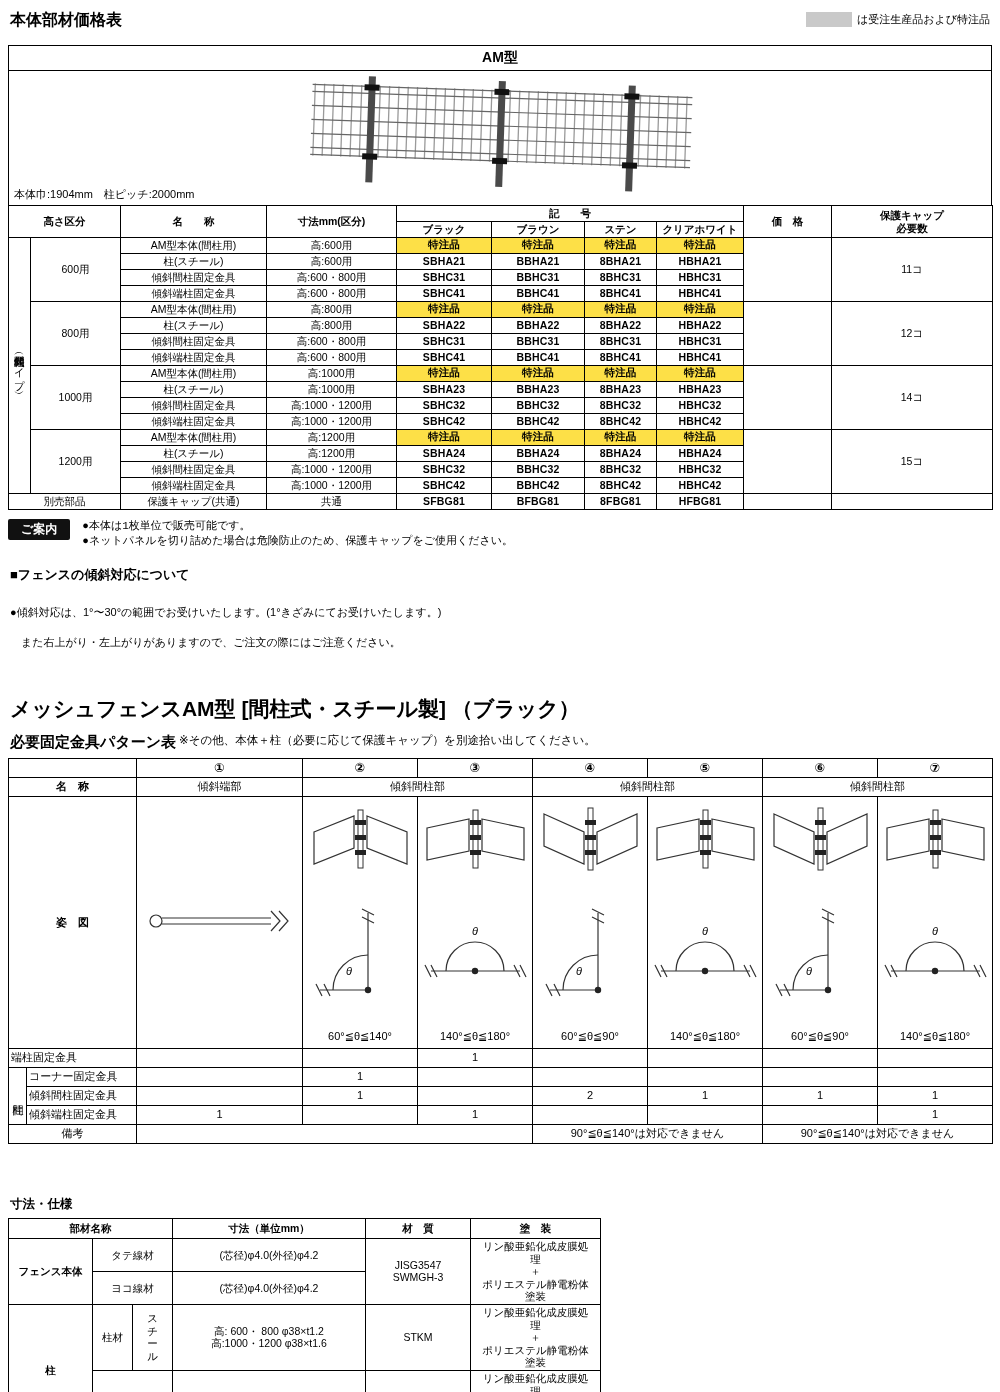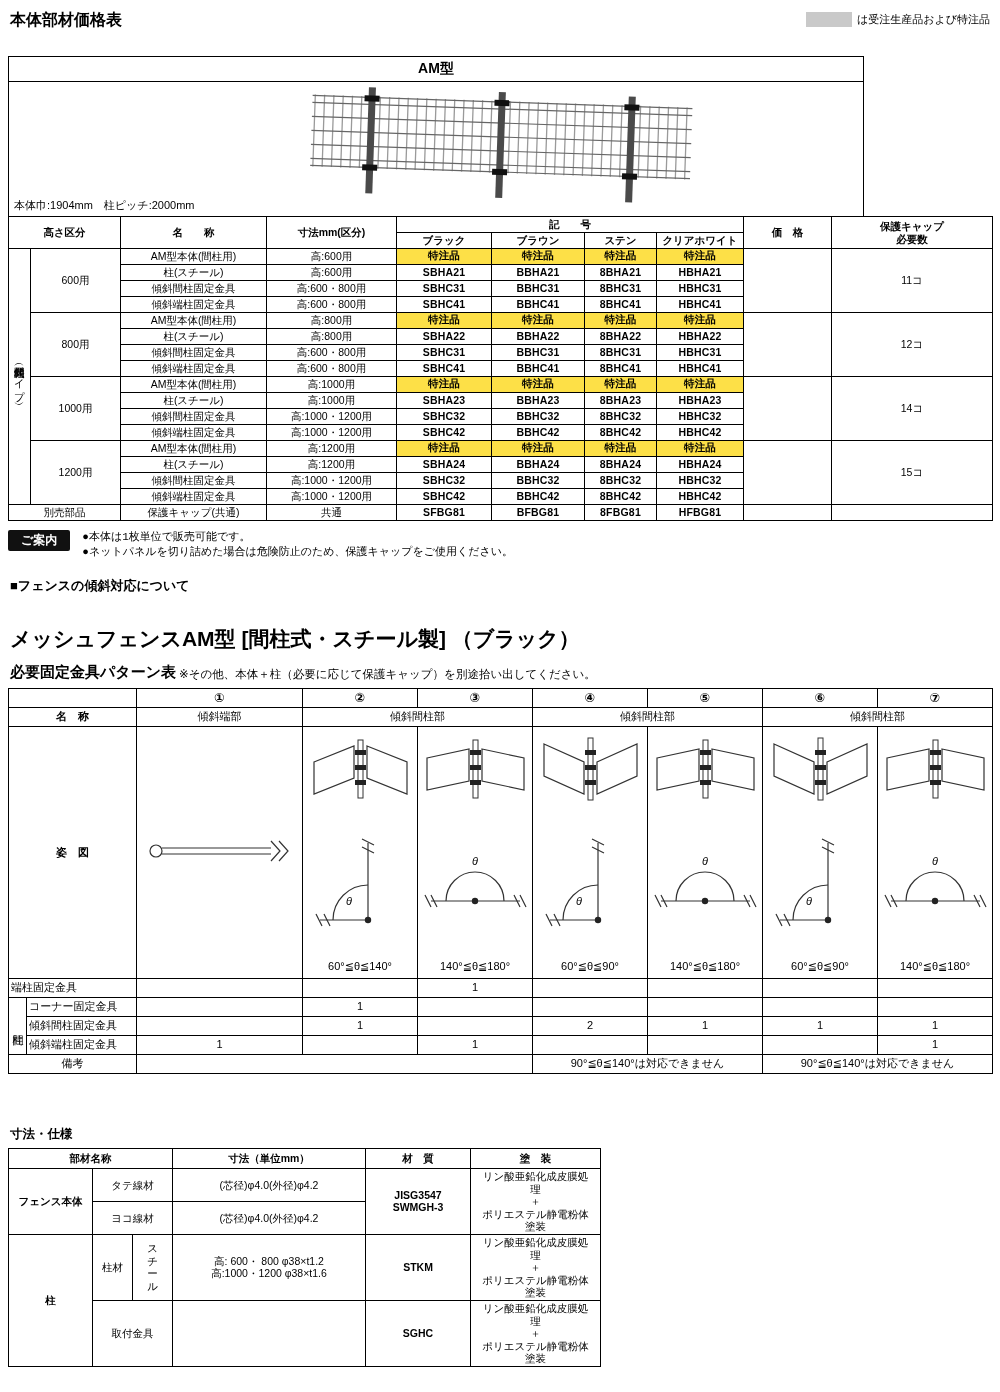--- a/index.html
+++ b/index.html
@@ -1,22 +1,22 @@
 <!DOCTYPE html>
 <html><head>
 <meta charset="utf-8">
 <style>
   * { box-sizing: border-box; }
   body { margin:0; background:#fff; color:#000; font-family:"Liberation Sans","DejaVu Sans",sans-serif; }
   .page { width:1000px; height:1392px; padding:8px; position:relative; overflow:hidden; }
-  .title { font-size:16px; font-weight:bold; margin:2px 0 0 2px; display:inline-block;text-align:right; }
+  .title { font-size:16px; font-weight:bold; margin:2px 0 8px 2px; display:inline-block;text-align:right; }
   .legend { position:absolute; top:12px; right:10px; display:flex; align-items:center; gap:5px; font-size:11px; }
   .swatch { width:46px; height:15px; background:#c9c9c9; display:inline-block; }
 
-  .am-box { border:1.5px solid #000; margin-top:25px; width:856px; }
+  .am-box { border:1.5px solid #000; margin-top:6px; width:984px; }
   .am-title { font-size:14px; font-weight:bold; text-align:center; padding:3px 0; border-bottom:1px solid #000; }
   .am-figure { position:relative; height:134px; }
   .fence { position:absolute; left:292px; top:4px; }
   .size-note { position:absolute; left:5px; bottom:3px; font-size:11px; }
 
   table.grid { border-collapse:collapse; table-layout:fixed; width:984px; }
   .grid th, .grid td { border:1px solid #000; font-size:10.5px; line-height:1.2; padding:0 2px; overflow:hidden; }
   .grid th { font-weight:bold; text-align:center; }
   .price td, .price th { height:16px; }
   .c { text-align:center; }
@@ -28,39 +28,39 @@
   .guide { display:flex; gap:12px; margin-top:9px; align-items:flex-start; }
   .guide-badge { background:#111; color:#fff; font-size:12px; font-weight:bold; padding:2px 13px; border-radius:2px; flex:0 0 auto; }
   .guide-bullets { font-size:11px; line-height:15px;font-family:Liberation Mono, monospace; }
   .guide-bullets div { white-space:pre-line; }
 
   .slope-head { font-size:13px; font-weight:bold; margin:17px 0 6px 2px; }
   .slope-lines { font-size:11px; line-height:15px; margin-left:2px; white-space:pre-line; }
   .slope-lines div { white-space:pre-line; }
 
   .mesh-head { font-size:21px; font-weight:bold; margin:30px 0 0 2px; }
-  .mesh-sub { display:flex; align-items:flex-end; gap:3px; margin:10px 0 6px 2px; }
+  .mesh-sub { display:flex; align-items:flex-start; gap:3px; margin:10px 0 6px 2px; }
   .mesh-sub .sub { font-size:15px; font-weight:bold; }
   .mesh-sub .note { font-size:11.5px; }
 
   .pattern td, .pattern th { height:19px; font-size:11px; }
   .pattern .pcol { font-size:12.5px; }
   .pattern .fig-cell { height:252px; vertical-align:middle; padding:0; text-align:center; }
   .fig-stack { display:flex; flex-direction:column; align-items:center; justify-content:space-between; height:250px; padding:6px 0 2px; }
   .angle-label { font-size:11px; padding-bottom:2px; }
   .v2 { writing-mode:vertical-rl; text-orientation:upright; text-align:center; font-size:11px; }
   .plabel { text-align:left; padding-left:4px; }
   .rem { font-size:10.5px; }
 
   .spec-title { font-size:12.5px; font-weight:bold; margin:52px 0 5px 2px; }
   table.spec { width:592px; }
   .spec th, .spec td { font-size:10.5px; height:20px; padding:1px 9px; }
   .spec .tall { height:40px; }
   .coat { font-size:9px; line-height:1.3; text-align:center; white-space:pre-line; }
-  .mat { text-align:center; white-space:pre-line;font-weight:bold; }
+  .mat { text-align:center; white-space:pre-line; }
   .dim { text-align:center; white-space:pre-line; }
   .dim-l { text-align:center; white-space:pre-line; font-size:10px; }
 </style>
 </head>
 <body>
 
 <div class="page">
 
   <h1 class="title">本体部材価格表</h1>
   <div class="legend">
@@ -290,20 +290,24 @@
 
   <div class="guide">
     <span class="guide-badge">ご案内</span>
     <div class="guide-bullets">
       <div>●本体は1枚単位で販売可能です。</div>
       <div>●ネットパネルを切り詰めた場合は危険防止のため、保護キャップをご使用ください。</div>
     </div>
   </div>
 
   <div class="slope-head">■フェンスの傾斜対応について</div>
+  <div class="slope-lines">
+    <div>●傾斜対応は、1°〜30°の範囲でお受けいたします。(1°きざみにてお受けいたします。)</div>
+    <div>　また右上がり・左上がりがありますので、ご注文の際にはご注意ください。</div>
+  </div>
 
   <div class="mesh-head">メッシュフェンスAM型 [間柱式・スチール製] （ブラック）</div>
   <div class="mesh-sub">
     <span class="sub">必要固定金具パターン表</span>
     <span class="note">※その他、本体＋柱（必要に応じて保護キャップ）を別途拾い出してください。</span>
   </div>
 
   <table class="grid pattern">
     <colgroup>
       <col style="width:18px">

